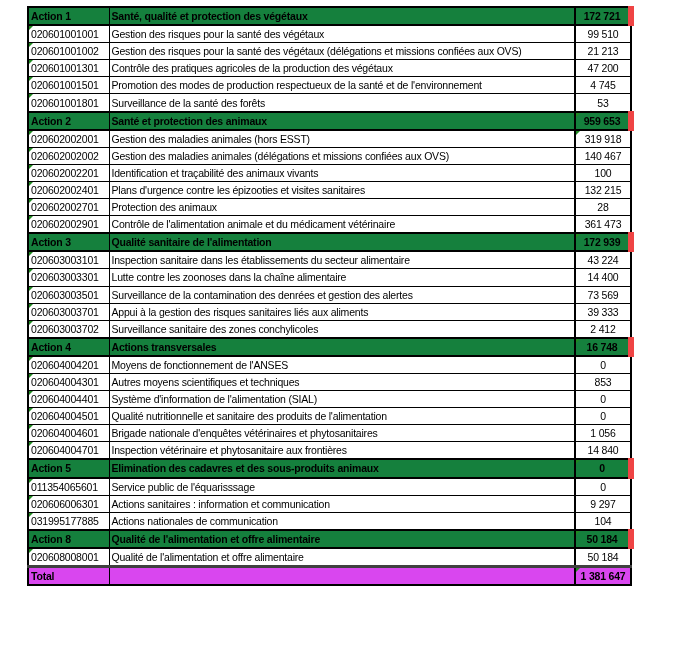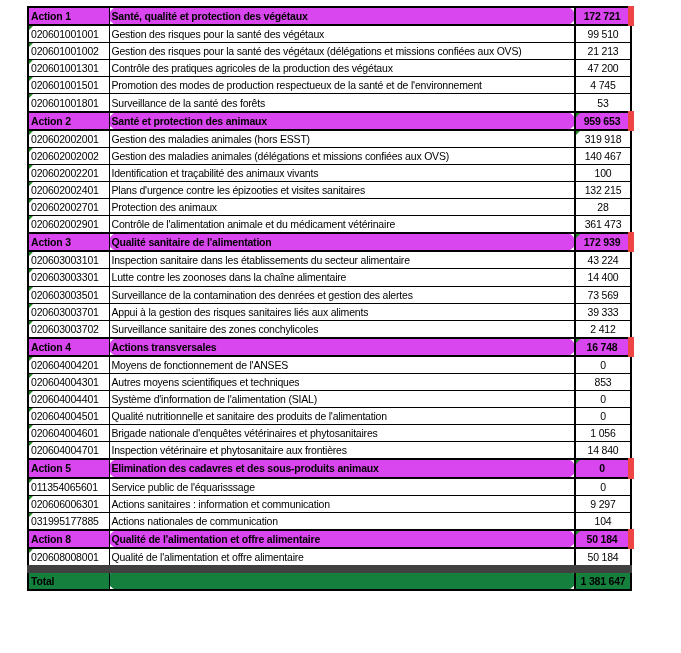--- a/index.html
+++ b/index.html
@@ -7,26 +7,26 @@
          font-family: "Liberation Sans", sans-serif; font-size: 10.5px; color: #000; }
   table.budget { position: absolute; left: 27px; top: 6px; border-collapse: collapse;
                  table-layout: fixed; width: 603px; border: 2px solid #000; }
   table.budget col.c-code { width: 81px; }
   table.budget col.c-label { width: 466px; }
   table.budget col.c-val { width: 56px; }
   table.budget td { height: 16.1px; padding: 0 2px; border: 1px solid #000;
                     white-space: nowrap; overflow: hidden; line-height: 16px;
                     letter-spacing: -0.2px; position: relative; }
   table.budget td.val { text-align: center; border-left: 2px solid #000; }
-  tr.action td { background: #d946ef; font-weight: bold; border-top: 2px solid #000; border-bottom: 2px solid #000; }
+  tr.action td { background: #15803d; font-weight: bold; border-top: 2px solid #000; border-bottom: 2px solid #000; }
   tr.action td.val { border-right: 6px solid #ef4444; }
-  tr.total td { background: #15803d; font-weight: bold; border-top: 8px solid #404040; margin-top: 39px; }
+  tr.total td { background: #d946ef; font-weight: bold; border-top: 3px solid #404040; margin-top: 39px; }
   .flag::before { content: ""; position: absolute; left: 0; top: 0; width: 0; height: 0;
                   border-top: 4px solid #1f8a1f; border-right: 4px solid transparent; }
-  td.label { border-left: 2px solid #000; border-radius: 9px; }
+  td.label { border-left: 2px solid #000; }
 </style>
 </head>
 <body>
 
 <table class="budget">
   <colgroup>
     <col class="c-code">
       <col class="c-label">
       <col class="c-val">
   </colgroup>

